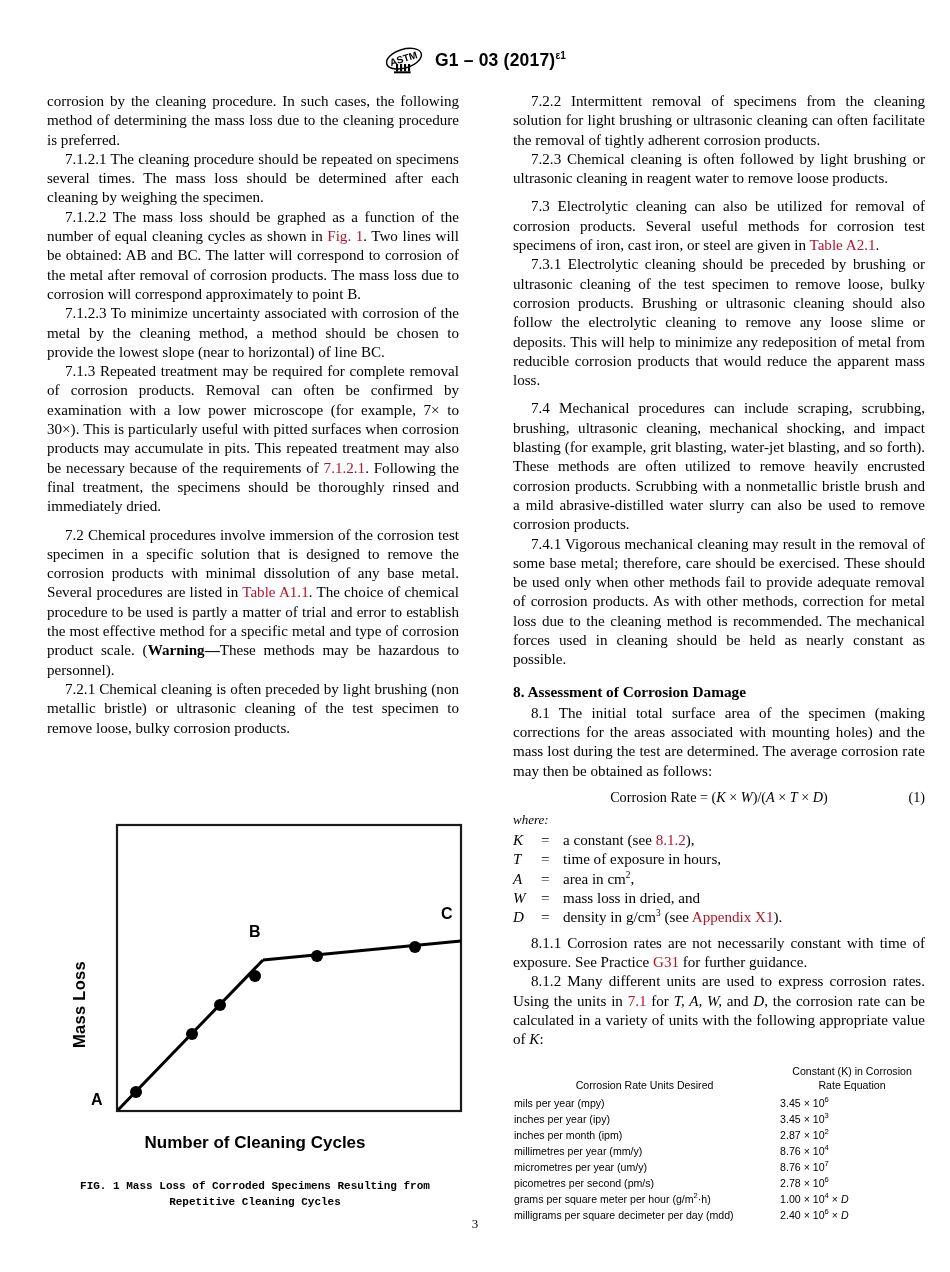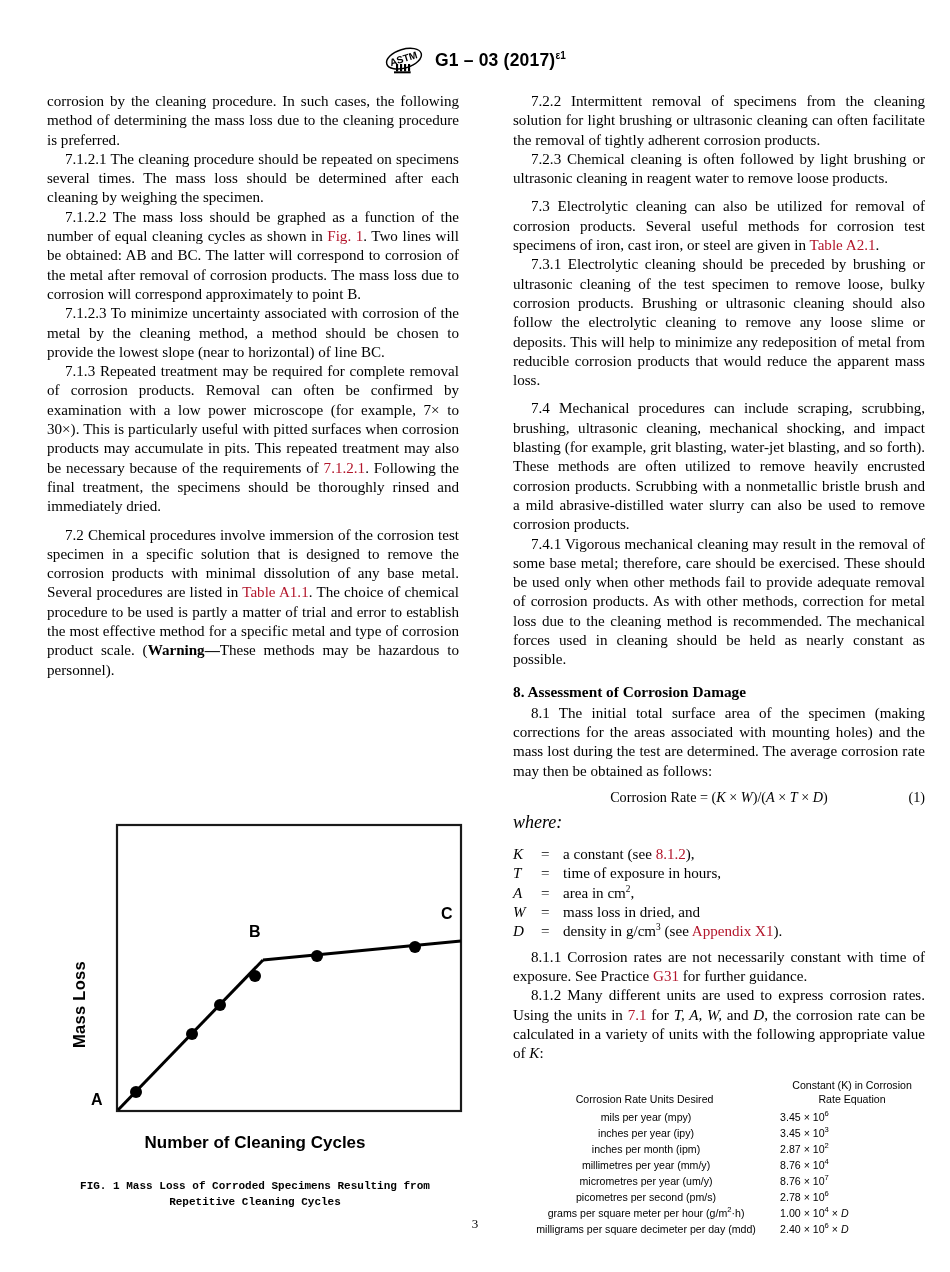--- a/index.html
+++ b/index.html
@@ -57,39 +57,39 @@
   
   .formula {
     position:relative;
     margin:8px 0 4px 0;
     font-size:14.2px;
     text-align:center;
   }
   .formula .eqno { position:absolute; right:0; top:0; font-size:14.2px; }
   .formula .ital { font-style:italic; }
 
-  .where { font-style:italic; font-size:18px; margin:6px 0 12px 0; }
+  .where { font-style:italic; font-size:13px; margin:6px 0 3px 0; }
   table.wheretbl { border-collapse:collapse; font-size:15.1px; margin-bottom:6px; }
   table.wheretbl td { padding:0 0 1px 0; vertical-align:top; line-height:18.4px; }
   table.wheretbl td.sym { width:28px; font-style:italic; }
   table.wheretbl td.eq  { width:22px; }
 
   
   .ktable {
     margin-top:13px;
     font-family:"Liberation Sans", sans-serif;
     font-size:10.6px;
     line-height:14.1px;
     width:412px;
   }
   .ktable table { border-collapse:collapse; width:100%; }
   .kthead td { vertical-align:bottom; padding-bottom:3px; }
   .kthead .h1 { text-align:center; padding-right:4px; }
   .kthead .h2 { text-align:center; }
-  .ktable td.u { text-align:center; white-space:nowrap; }
+  .ktable td.u { text-align:left; white-space:nowrap; }
   .ktable td.k { text-align:left; white-space:nowrap; padding-right:6px;}
   .ktable sup { font-size:.72em; vertical-align:super; line-height:0; }
   .ktable .it { font-style:italic; }
 
   
   .figure { position:absolute; left:40px; top:815px; width:430px; }
   .fig-area { position:relative; width:430px; height:310px; }
   .ylabel {
     position:absolute; left:-41px; top:180px;
     width:160px; text-align:center;
@@ -142,20 +142,21 @@
   </div>
 
   <div class="col col-left">
     <div id="left-paras">
         <p class="t noind"><span>corrosion by the cleaning procedure. In such cases, the following method of determining the mass loss due to the cleaning procedure is preferred.</span></p>
         <p class="t"><span>7.1.2.1  The cleaning procedure should be repeated on specimens several times. The mass loss should be determined after each cleaning by weighing the specimen.</span></p>
         <p class="t"><span>7.1.2.2  The mass loss should be graphed as a function of the number of equal cleaning cycles as shown in </span><span class="ref">Fig. 1</span><span>. Two lines will be obtained: AB and BC. The latter will correspond to corrosion of the metal after removal of corrosion products. The mass loss due to corrosion will correspond approximately to point B.</span></p>
         <p class="t"><span>7.1.2.3  To minimize uncertainty associated with corrosion of the metal by the cleaning method, a method should be chosen to provide the lowest slope (near to horizontal) of line BC.</span></p>
         <p class="t"><span>7.1.3  Repeated treatment may be required for complete removal of corrosion products. Removal can often be confirmed by examination with a low power microscope (for example, 7× to 30×). This is particularly useful with pitted surfaces when corrosion products may accumulate in pits. This repeated treatment may also be necessary because of the requirements of </span><span class="ref">7.1.2.1</span><span>. Following the final treatment, the specimens should be thoroughly rinsed and immediately dried.</span></p>
         <p class="t gap"><span>7.2  Chemical procedures involve immersion of the corrosion test specimen in a specific solution that is designed to remove the corrosion products with minimal dissolution of any base metal. Several procedures are listed in </span><span class="ref">Table A1.1</span><span>. The choice of chemical procedure to be used is partly a matter of trial and error to establish the most effective method for a specific metal and type of corrosion product scale. (</span><span class="bold">Warning—</span><span>These methods may be hazardous to personnel).</span></p>
+        <p class="t"><span>7.2.1  Chemical cleaning is often preceded by light brushing (non metallic bristle) or ultrasonic cleaning of the test specimen to remove loose, bulky corrosion products.</span></p>
       </div>
   </div>
 
   <div class="col col-right">
     <div id="right-paras">
         <p class="t"><span>7.2.2  Intermittent removal of specimens from the cleaning solution for light brushing or ultrasonic cleaning can often facilitate the removal of tightly adherent corrosion products.</span></p>
         <p class="t"><span>7.2.3  Chemical cleaning is often followed by light brushing or ultrasonic cleaning in reagent water to remove loose products.</span></p>
         <p class="t gap"><span>7.3  Electrolytic cleaning can also be utilized for removal of corrosion products. Several useful methods for corrosion test specimens of iron, cast iron, or steel are given in </span><span class="ref">Table A2.1</span><span>.</span></p>
         <p class="t"><span>7.3.1  Electrolytic cleaning should be preceded by brushing or ultrasonic cleaning of the test specimen to remove loose, bulky corrosion products. Brushing or ultrasonic cleaning should also follow the electrolytic cleaning to remove any loose slime or deposits. This will help to minimize any redeposition of metal from reducible corrosion products that would reduce the apparent mass loss.</span></p>
         <p class="t gap"><span>7.4  Mechanical procedures can include scraping, scrubbing, brushing, ultrasonic cleaning, mechanical shocking, and impact blasting (for example, grit blasting, water-jet blasting, and so forth). These methods are often utilized to remove heavily encrusted corrosion products. Scrubbing with a nonmetallic bristle brush and a mild abrasive-distilled water slurry can also be used to remove corrosion products.</span></p>

